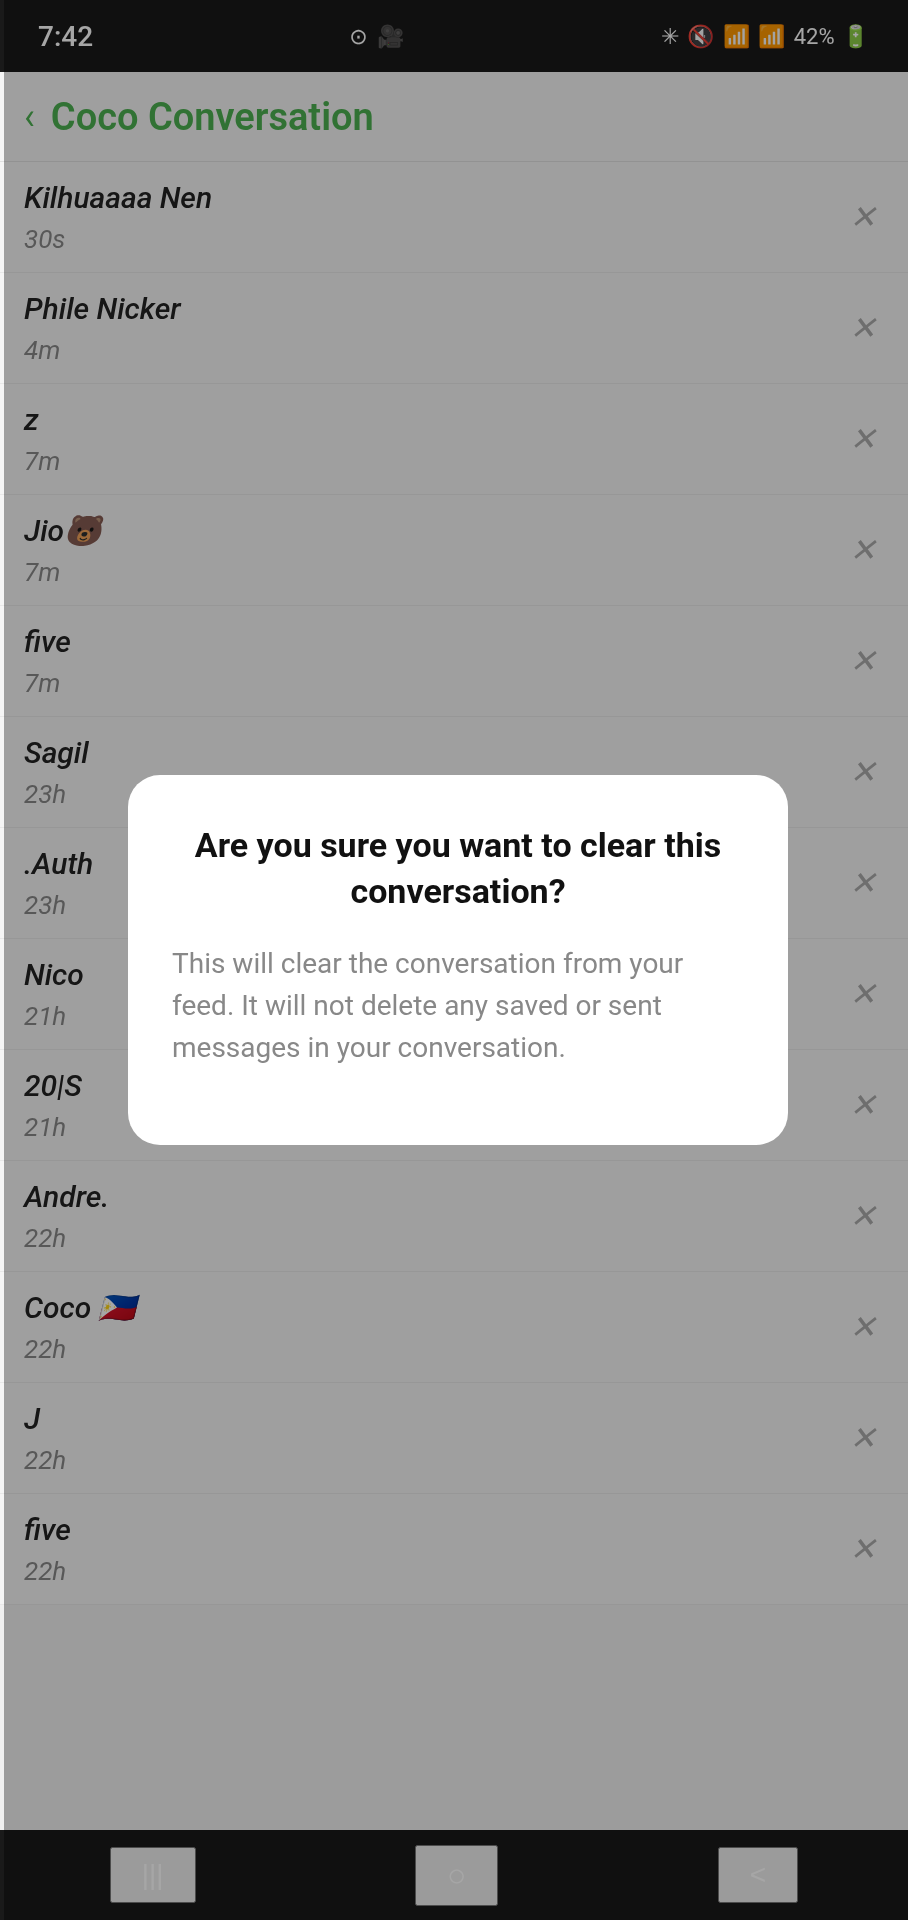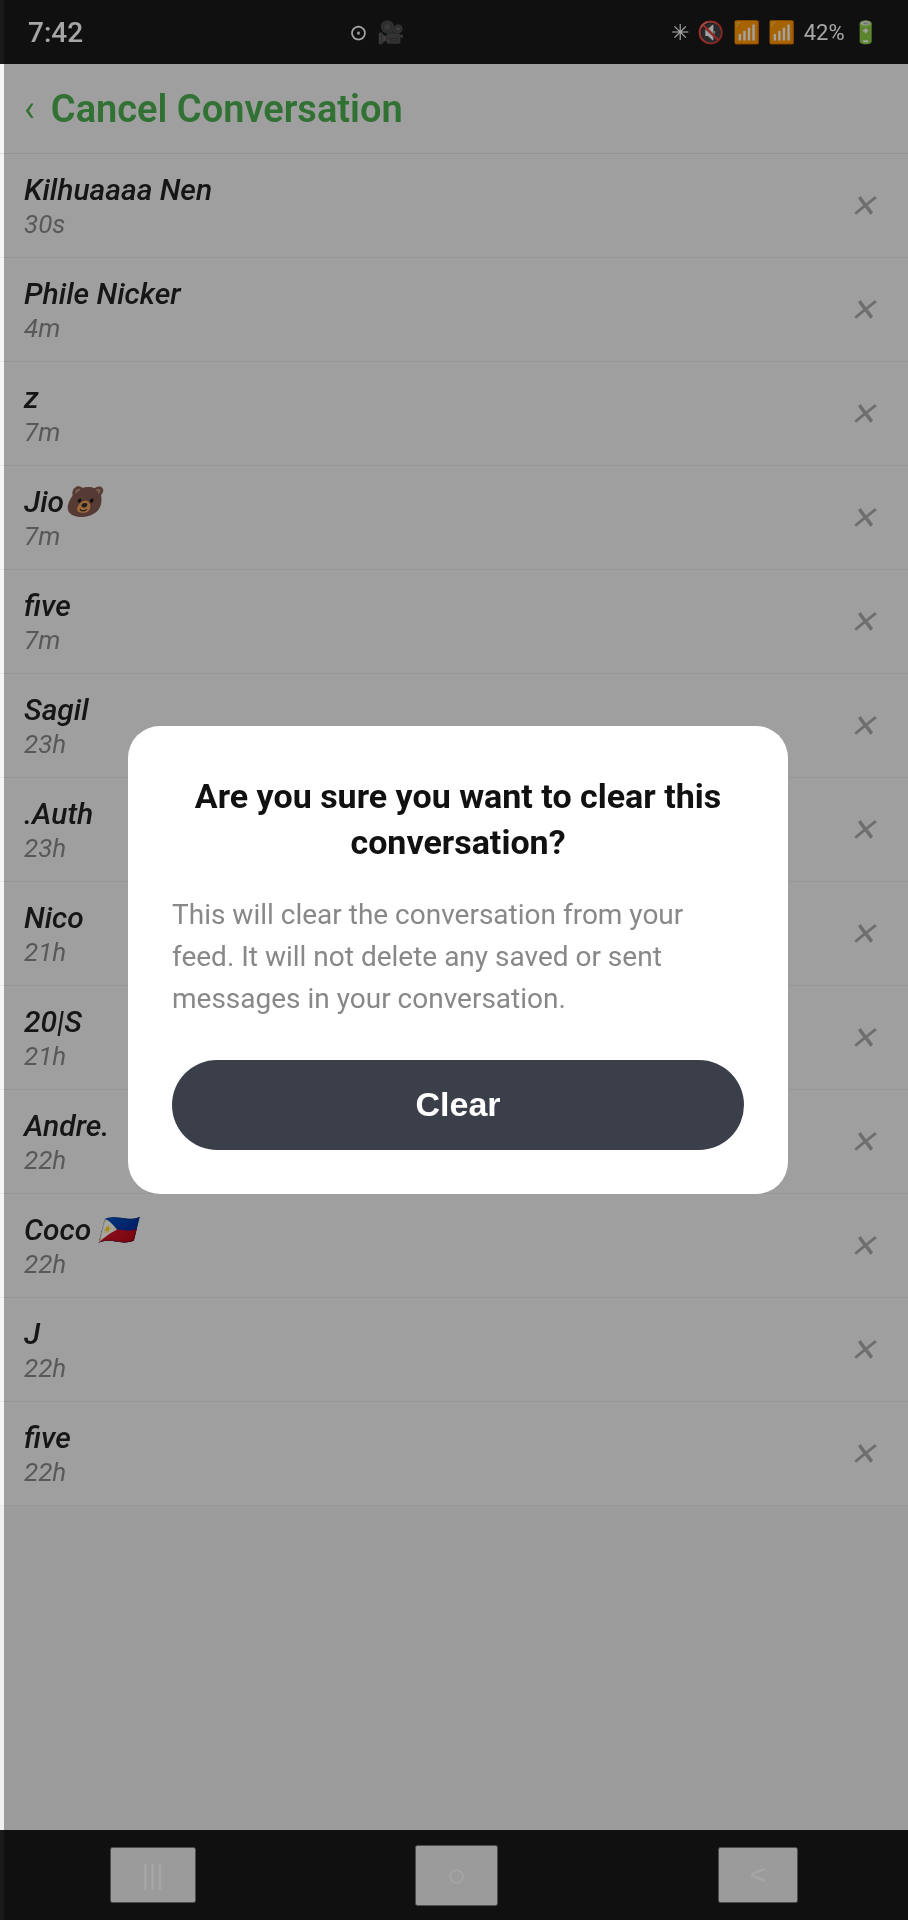--- a/index.html
+++ b/index.html
@@ -10,26 +10,26 @@
       height: 1920px;
       background: #f0f0f0;
       font-family: -apple-system, 'Roboto', sans-serif;
       overflow: hidden;
       position: relative;
     }
 
     
     .status-bar {
       width: 100%;
-      height: 64px;
+      height: 72px;
       background: #1a1a1a;
       display: flex;
       align-items: center;
       justify-content: space-between;
-      padding: 0 28px;
+      padding: 0 38px;
     }
     .status-time {
       color: #ffffff;
       font-size: 28px;
       font-weight: 500;
     }
     .status-icons {
       display: flex;
       align-items: center;
       gap: 10px;
@@ -90,21 +90,21 @@
 
     .conversation-name {
       font-size: 30px;
       font-weight: 500;
       color: #222;
     }
 
     .conversation-time {
       font-size: 26px;
       color: #888;
-      margin-top: 2px;
+      margin-top: 9px;
     }
 
     .close-btn {
       color: #aaa;
       font-size: 32px;
       cursor: pointer;
       padding: 8px;
     }
 
     
@@ -218,21 +218,21 @@
     <span>🔇</span>
     <span>📶</span>
     <span>📶</span>
     <span>42%</span>
     <span>🔋</span>
   </div>
 </div>
 
 <div class="header">
   <span class="back-arrow">‹</span>
-  <span class="header-title">Cancel Conversation</span>
+  <span class="header-title">Coco Conversation</span>
 </div>
 
 <div class="conversation-list" id="conv-list">
     <div class="conversation-item">
       <div class="conversation-info">
         <span class="conversation-name">Kilhuaaaa Nen</span>
         <span class="conversation-time">30s</span>
       </div>
       <span class="close-btn">✕</span>
     </div>
@@ -319,21 +319,20 @@
         <span class="conversation-time">22h</span>
       </div>
       <span class="close-btn">✕</span>
     </div>
   </div>
 
 <div class="overlay">
   <div class="dialog">
     <div class="dialog-title">Are you sure you want to clear this conversation?</div>
     <div class="dialog-body">This will clear the conversation from your feed. It will not delete any saved or sent messages in your conversation.</div>
-    <button class="dialog-clear-btn">Clear</button>
   </div>
 </div>
 
 <div class="bottom-nav">
   <button class="nav-btn nav-recent">|||</button>
   <button class="nav-btn nav-home">○</button>
   <button class="nav-btn nav-back-arrow">&lt;</button>
 </div>
 
 </body></html>

